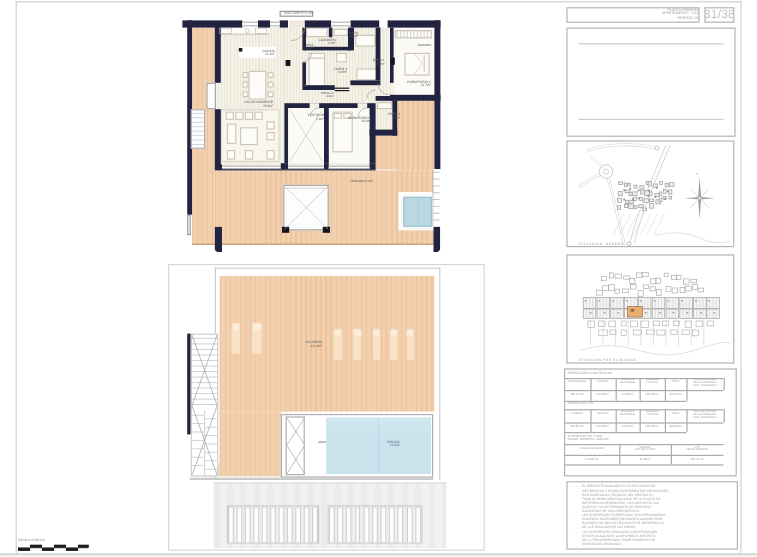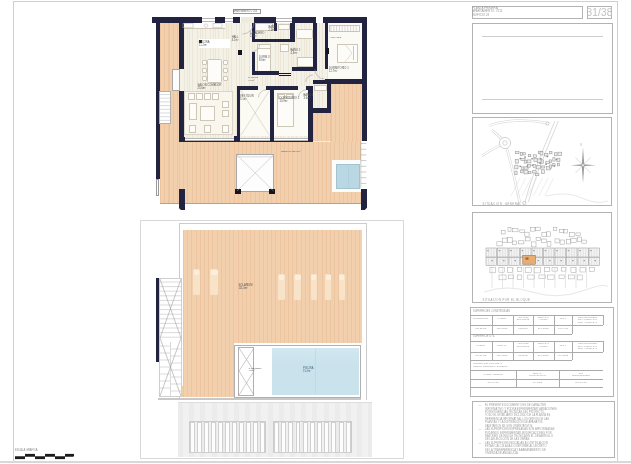--- a/index.html
+++ b/index.html
@@ -1,21 +1,21 @@
 <!DOCTYPE html>
 <html><head><meta charset="utf-8"><style>
 html,body{margin:0;padding:0;width:631px;height:464px;background:#fff;overflow:hidden;font-family:"Liberation Sans",sans-serif;}
 *{box-sizing:border-box;}
 .a{position:absolute;}
 .wall{position:absolute;background:#222340;}
 .floor{position:absolute;background:#f4f1e6;background-image:repeating-linear-gradient(90deg,rgba(148,124,70,.09) 0 .9px,transparent .9px 2.6px);}
 .deck{position:absolute;background:#f2cfad;background-image:repeating-linear-gradient(90deg,rgba(190,115,55,.11) 0 1.1px,transparent 1.1px 4.2px);}
 .wht{position:absolute;background:#fbfaf4;}
 .fur{position:absolute;background:#fdfcf9;border:.55px solid #cdc7b8;}
-.lbl{position:absolute;color:#585858;text-align:left;line-height:1.18;white-space:nowrap;}
+.lbl{position:absolute;color:#585858;text-align:right;line-height:1.18;white-space:nowrap;}
 .win{position:absolute;background:#fefefe;border-top:.6px solid #b5b5b5;border-bottom:.6px solid #b5b5b5;}
 .box{position:absolute;border:.6px solid #b3b3b3;background:#fff;}
 .tx{position:absolute;color:#8a8a8a;}
 </style></head><body>
 
 <div class="a" style="left:13px;top:1px;width:1px;height:460px;background:#cfcfcf"></div>
 
 <div class="a" style="left:13px;top:1px;width:605px;height:1px;background:#cfcfcf"></div>
 
 <div class="a" style="left:617px;top:1px;width:1px;height:460px;background:#cfcfcf"></div>

